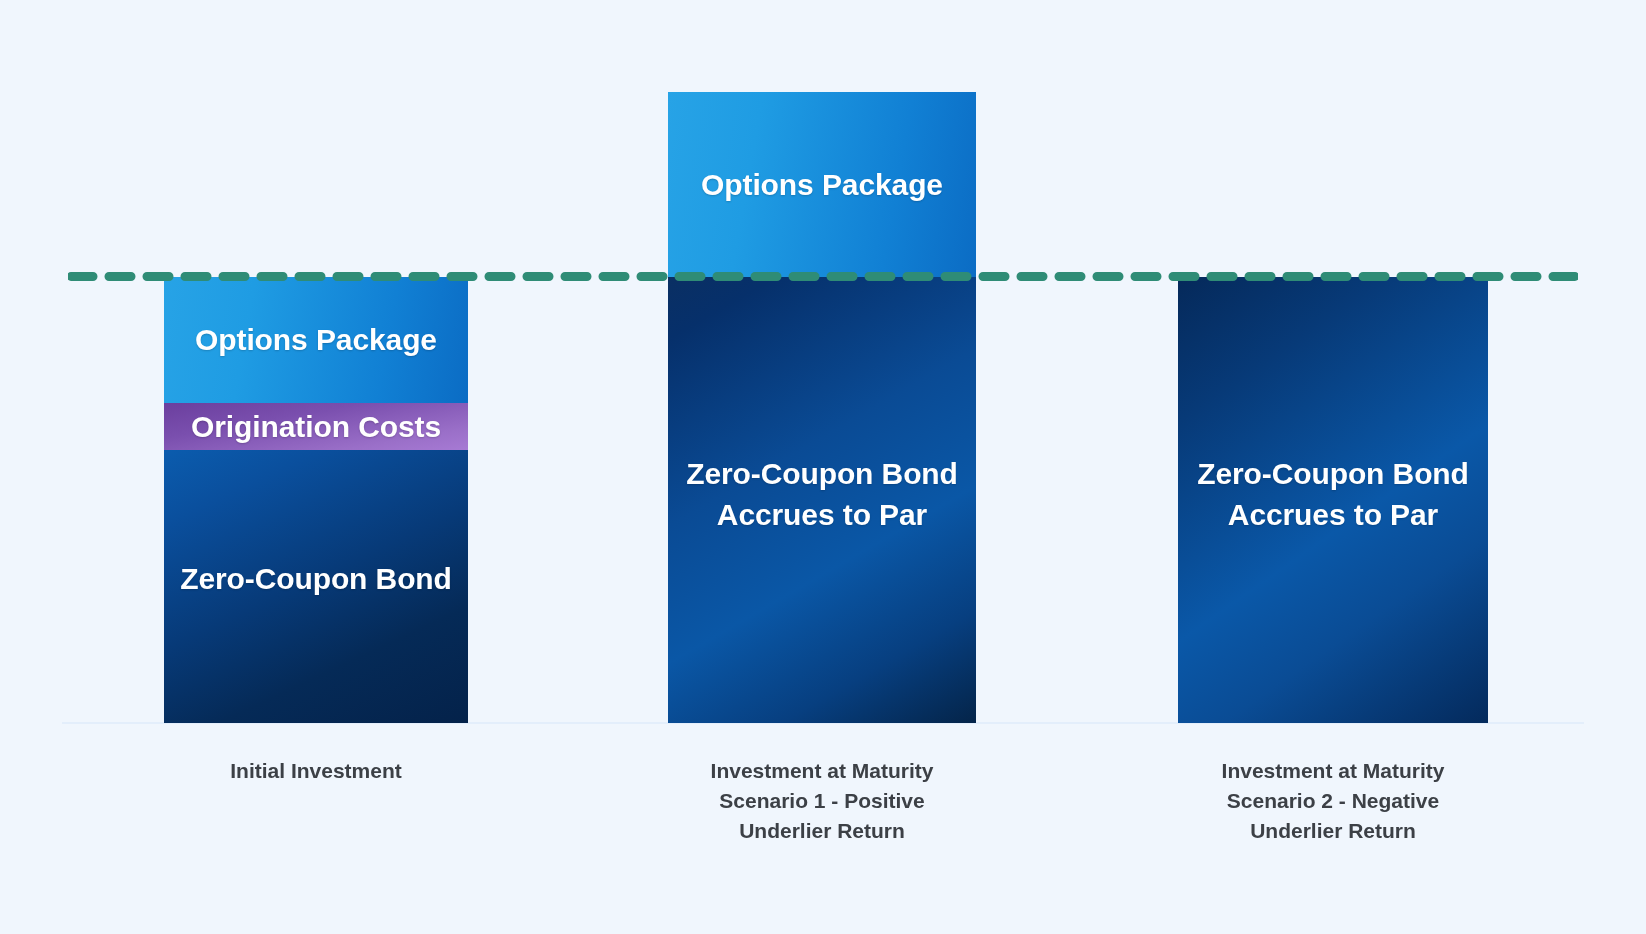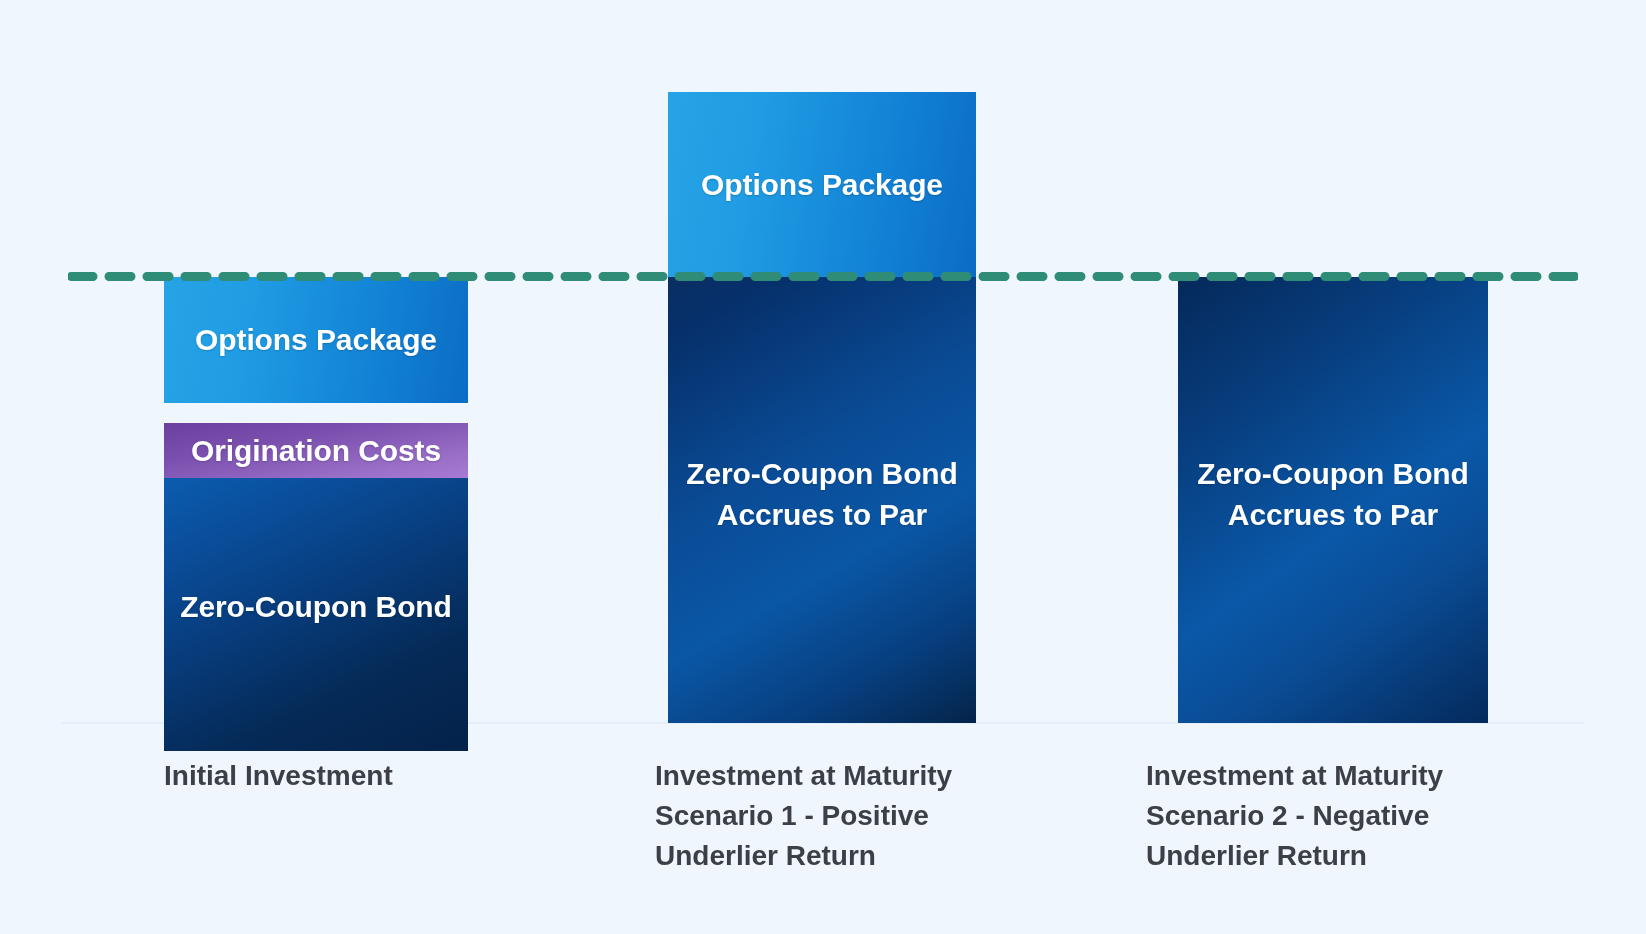--- a/index.html
+++ b/index.html
@@ -81,41 +81,42 @@
     background: linear-gradient(150deg, #0a2f63 0%, #06306b 10%, #0a4b95 40%, #0a57a6 62%, #073f80 82%, #042449 100%);
   }
   .fill-zcb-neg {
     background: linear-gradient(145deg, #05295a 0%, #073a78 22%, #0a58a8 55%, #0a4c95 72%, #042a5c 100%);
   }
 
   
   .cat-label {
     position: absolute;
     top: 756px;
+    text-align: center;
     color: #3c4046;
-    font-size: 28px;
+    font-size: 21px;
     font-weight: bold;
     line-height: 1.42;
     white-space: pre-line;
   }
 </style>
 </head>
 <body>
 
 <div id="chart">
 
   <div class="baseline"></div>
 
   <div class="bar" style="left:164px; width:304px; height:446px;">
 
     <div class="seg fill-options" style="height:126px;">
       <span class="seg-label">Options Package</span>
     </div>
 
-    <div class="seg fill-origination" style="height:55px;margin-top:20px;">
+    <div class="seg fill-origination" style="height:47px;">
       <span class="seg-label">Origination Costs</span>
     </div>
 
     <div class="seg fill-zcb" style="height:273px;">
       <span class="seg-label" style="margin-top:-16px;">Zero-Coupon Bond</span>
     </div>
   </div>
 
   <div class="cat-label" style="left:164px; width:304px;">Initial Investment</div>
 

